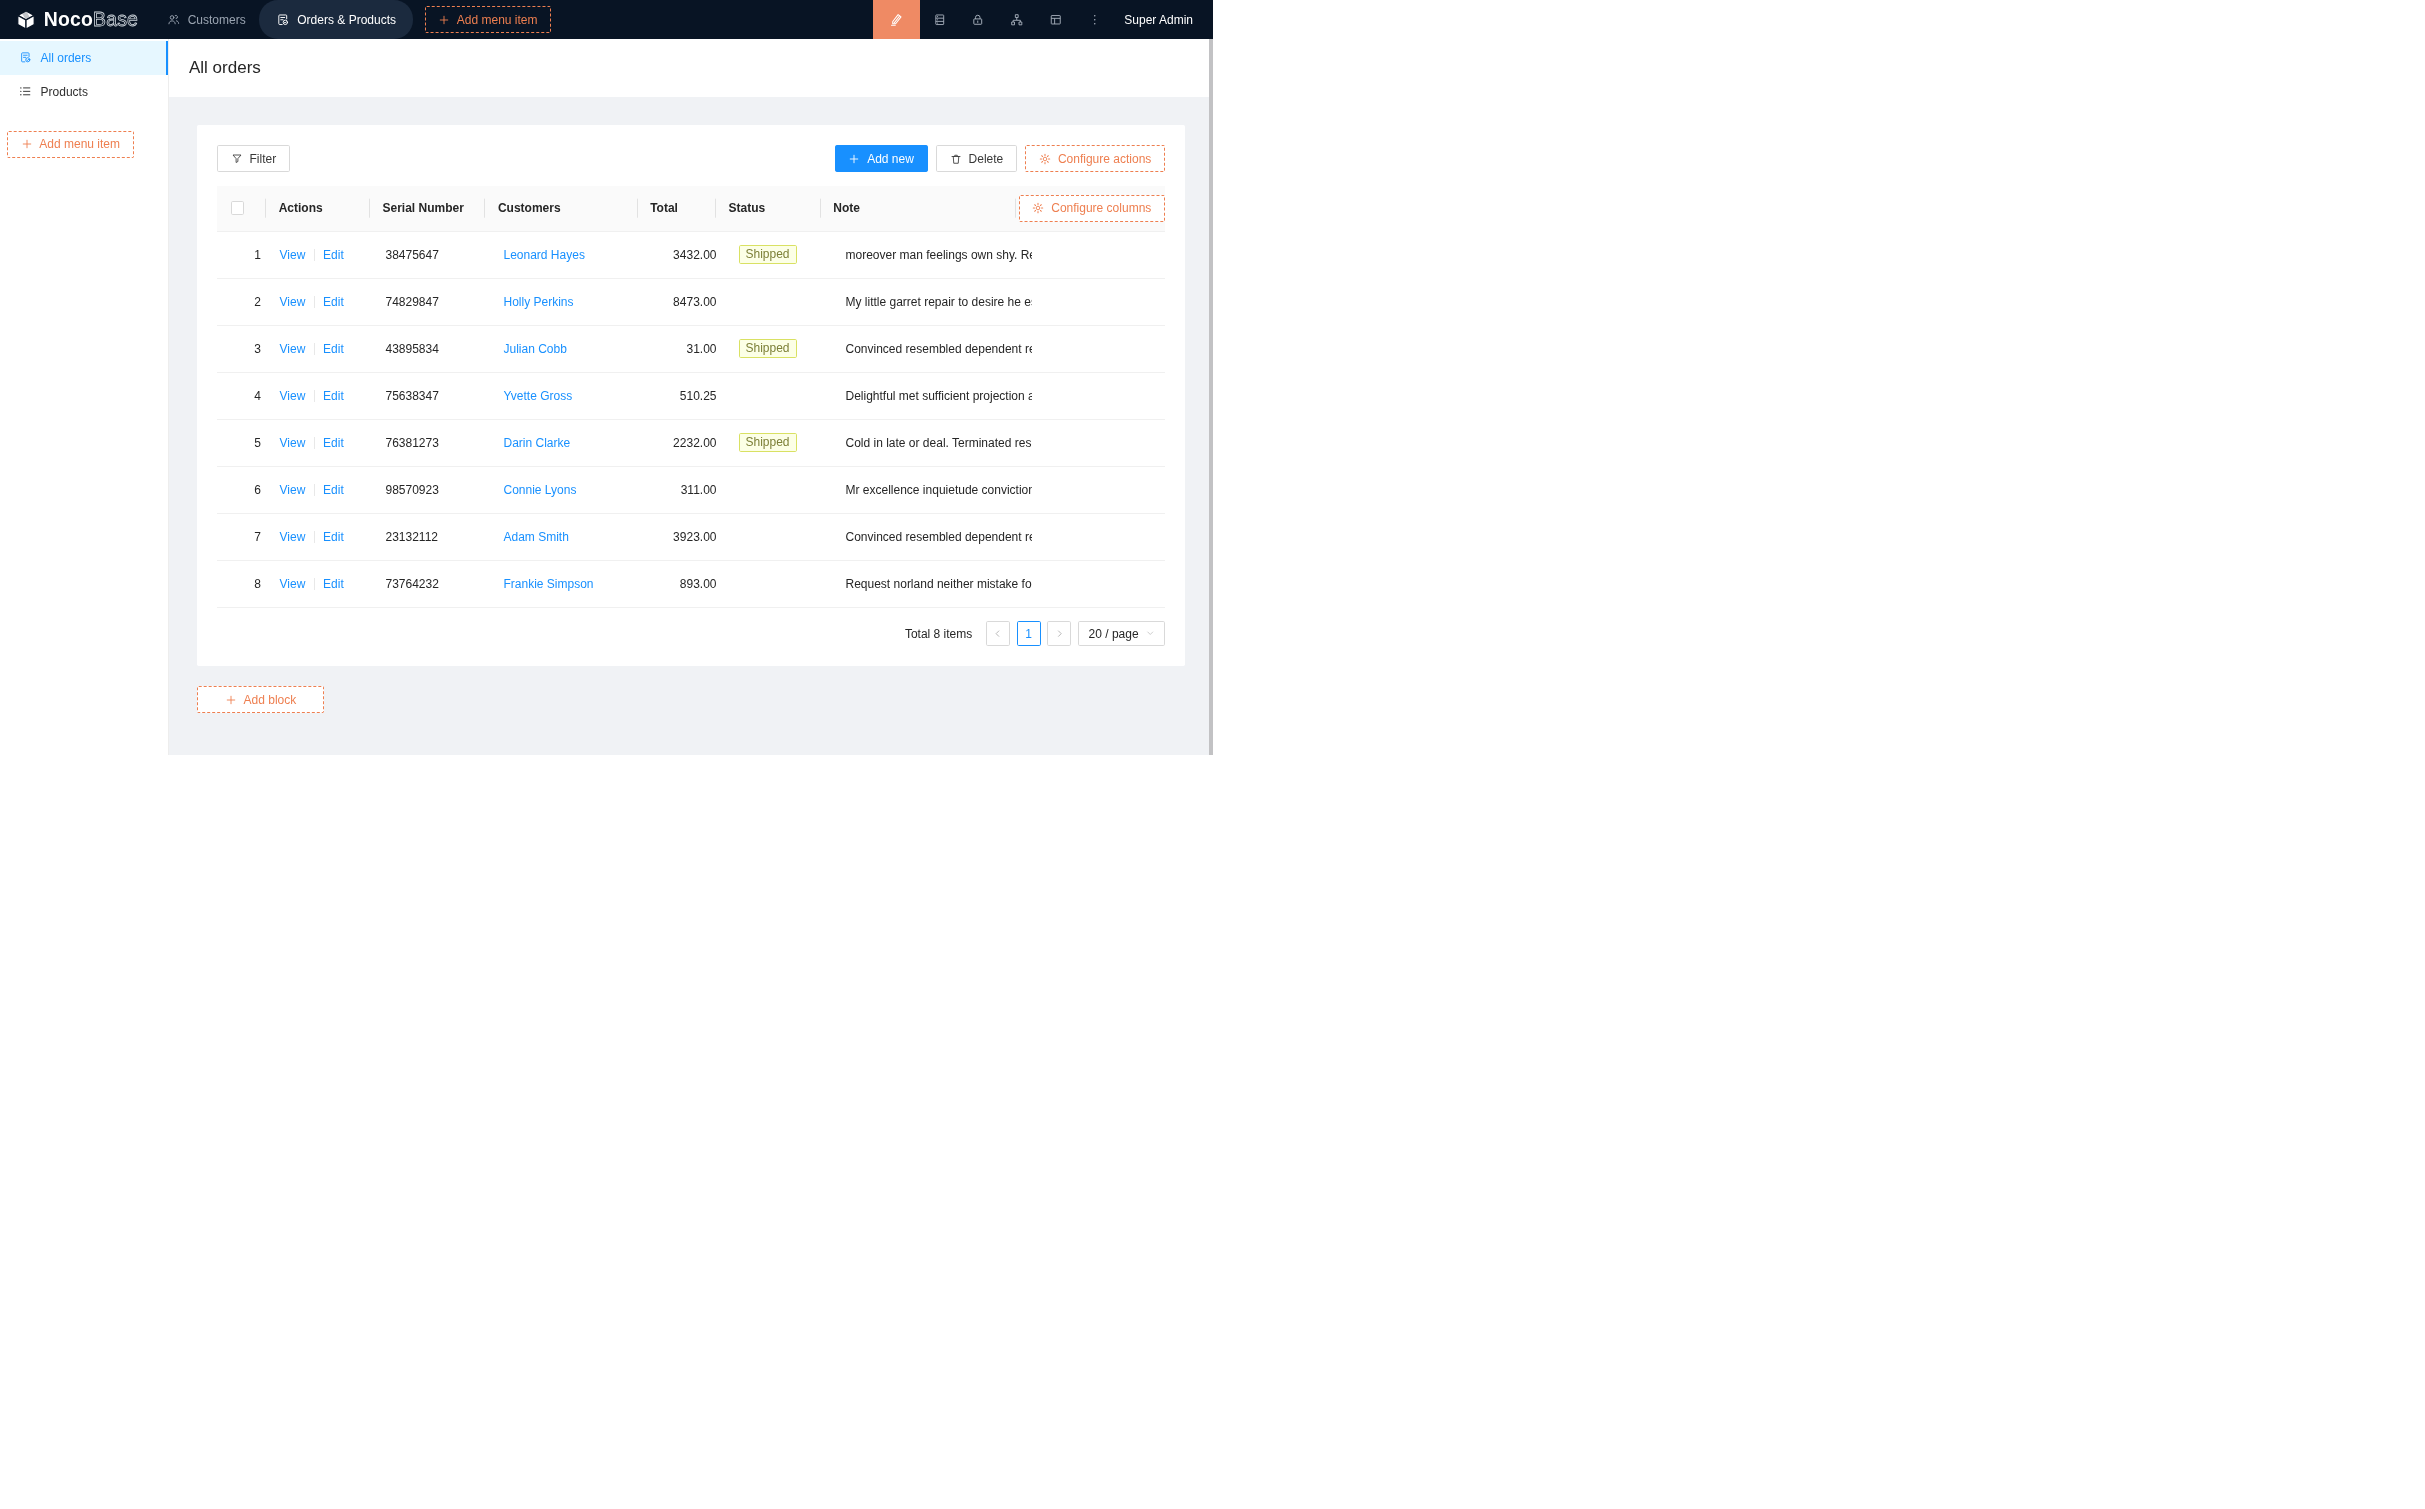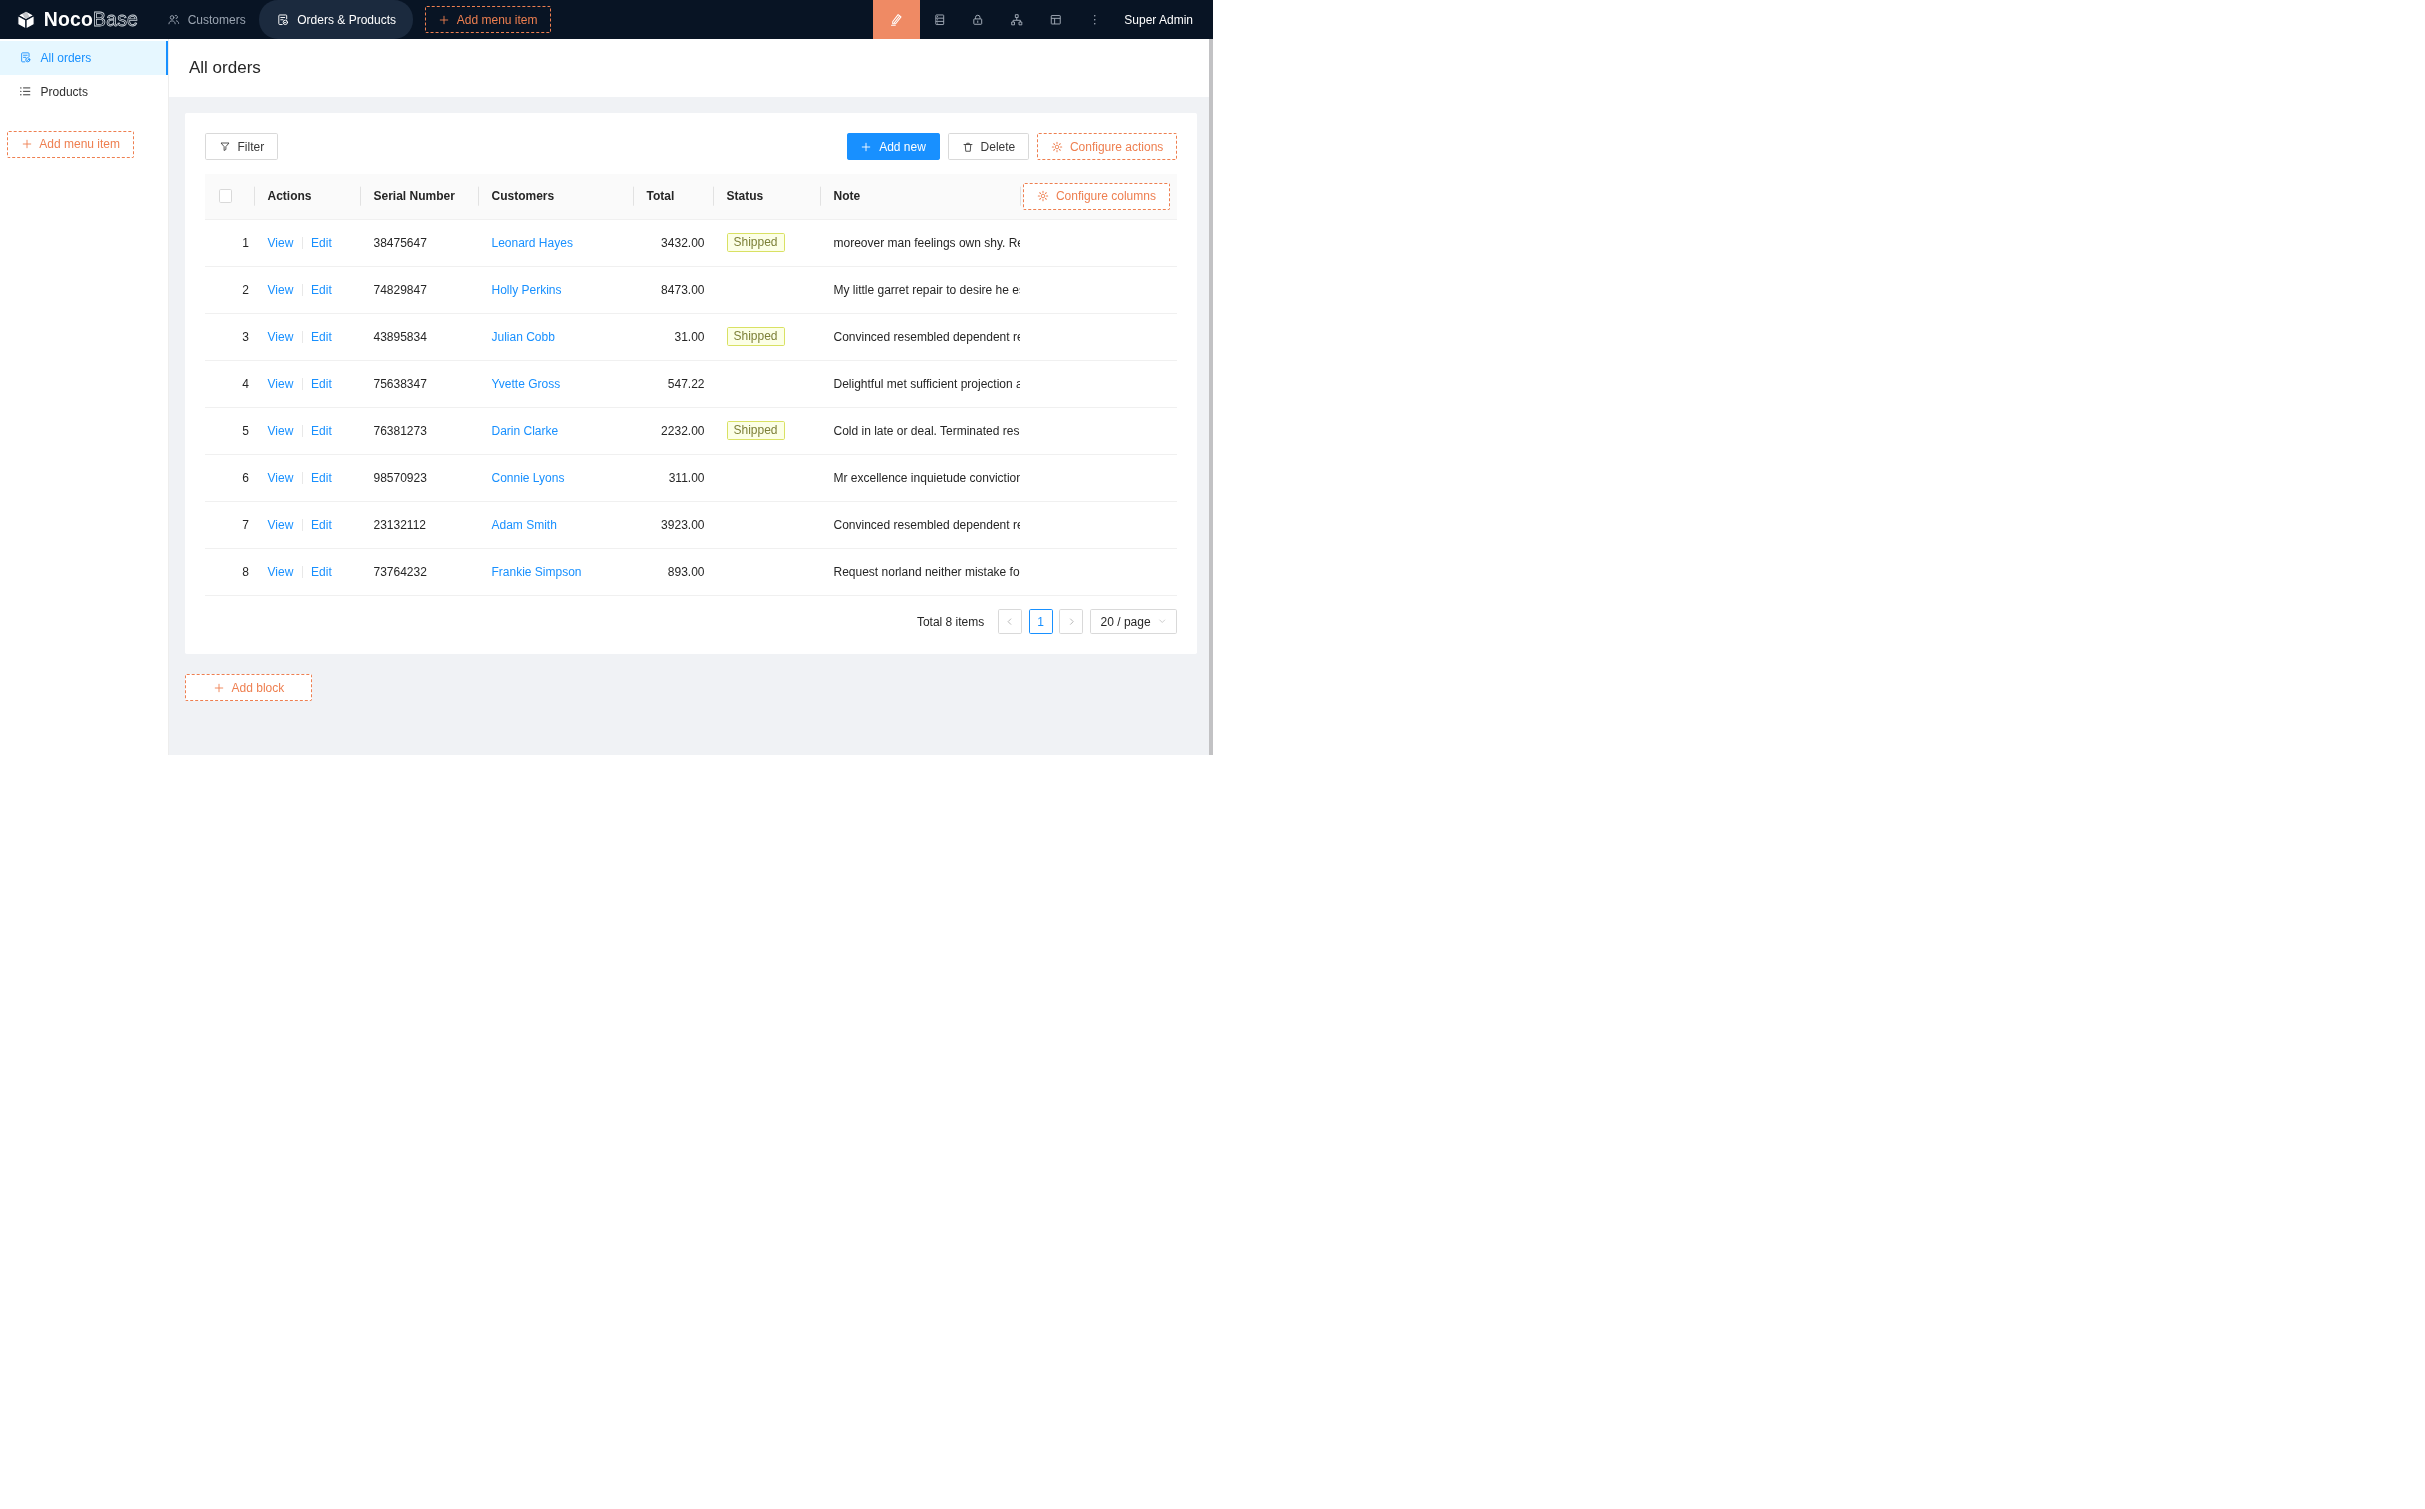--- a/index.html
+++ b/index.html
@@ -49,21 +49,21 @@
   .s-item .ic{width:12.7px;height:12.7px;}
   .s-item.active{background:#e6f7ff;color:var(--blue);}
   .s-item.active::after{content:"";position:absolute;right:0;top:0;bottom:0;width:2.5px;background:var(--blue);}
   .side-addbtn{margin:22px 0 0 6.8px;width:127px;height:27px;display:flex;align-items:center;justify-content:center;gap:6.8px;
     border:0.8px dashed var(--accent);border-radius:1.7px;color:var(--accent);background:transparent;cursor:pointer;font-size:12px;}
 
   
   .main{position:absolute;left:169px;top:39px;right:0;bottom:0;display:flex;flex-direction:column;}
   .pagehead{height:58px;background:#fff;display:flex;align-items:center;padding-left:20px;flex:none;}
   .pagetitle{font-size:17px;font-weight:500;color:#262626;}
-  .bodyarea{flex:1;background:var(--body-bg);padding:16px;overflow:hidden;}
+  .bodyarea{flex:1;background:var(--body-bg);padding:28px;overflow:hidden;}
   .card{background:#fff;border-radius:1.7px;padding:20px;}
 
   
   .toolbar{display:flex;align-items:center;}
   .btn{height:27px;border:0.8px solid var(--btn-border);border-radius:1.7px;background:#fff;display:flex;align-items:center;gap:6.8px;
     padding:0 12.7px;font-size:12px;color:#383838;cursor:pointer;white-space:nowrap;}
   .btn-primary{background:var(--blue);border-color:var(--blue);color:#fff;}
   .btn-dashed{border-style:dashed;border-color:var(--accent);color:var(--accent);}
   .tb-right{margin-left:auto;display:flex;gap:8.5px;}
 
@@ -419,21 +419,21 @@
                 </div>
     <div class="bcell w-act">
       <a class="lnk">View</a>
       <span class="sep"></span>
       <a class="lnk">Edit</a>
     </div>
     <div class="bcell w-ser">75638347</div>
     <div class="bcell w-cus">
                   <a class="lnk">Yvette Gross</a>
                 </div>
-    <div class="bcell w-tot">547.22</div>
+    <div class="bcell w-tot">510.25</div>
     <div class="bcell w-sta"></div>
     <div class="bcell w-note">Delightful met sufficient projection ask. De...</div>
   </div>
 
   <div class="brow">
     <div class="bcell w-sel">
                   <span>5</span>
                 </div>
     <div class="bcell w-act">
       <a class="lnk">View</a>

